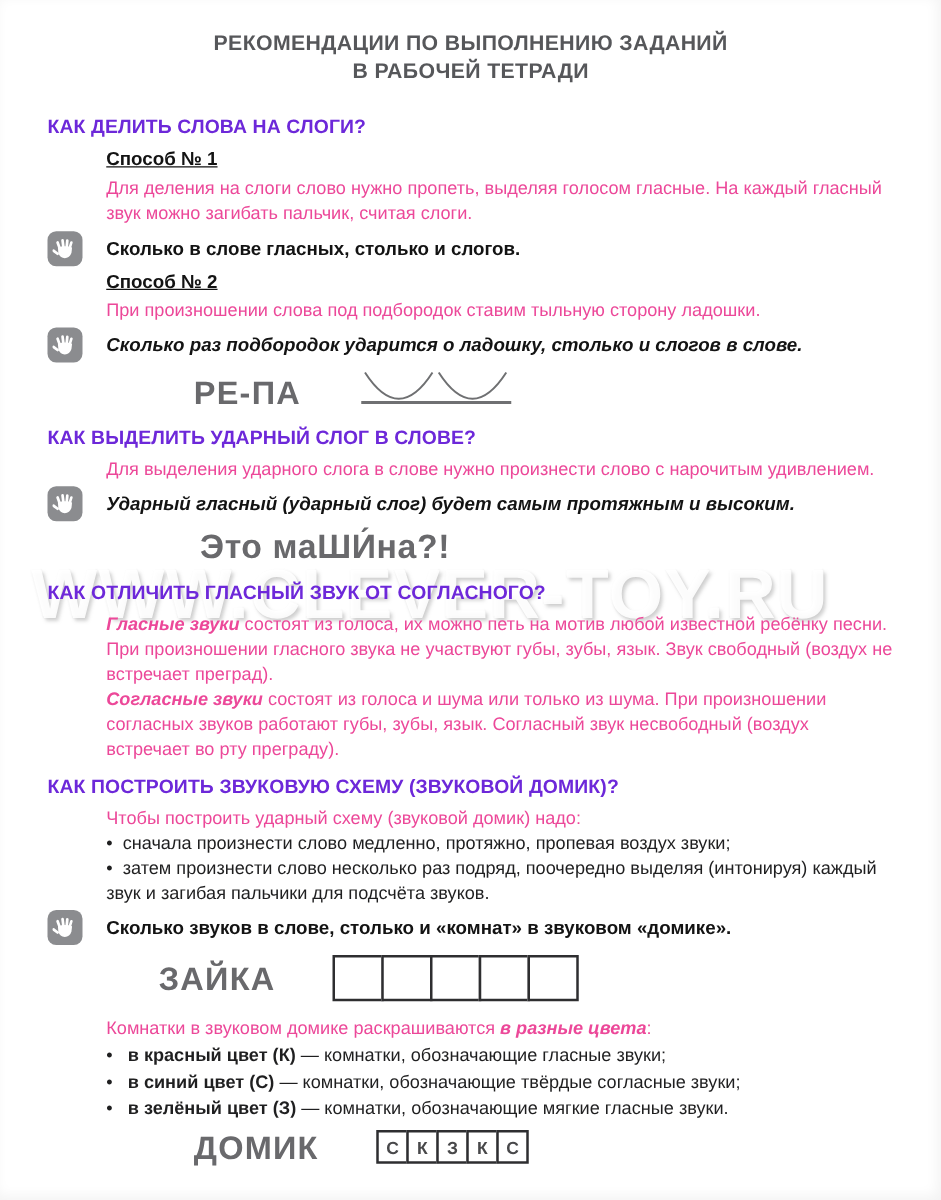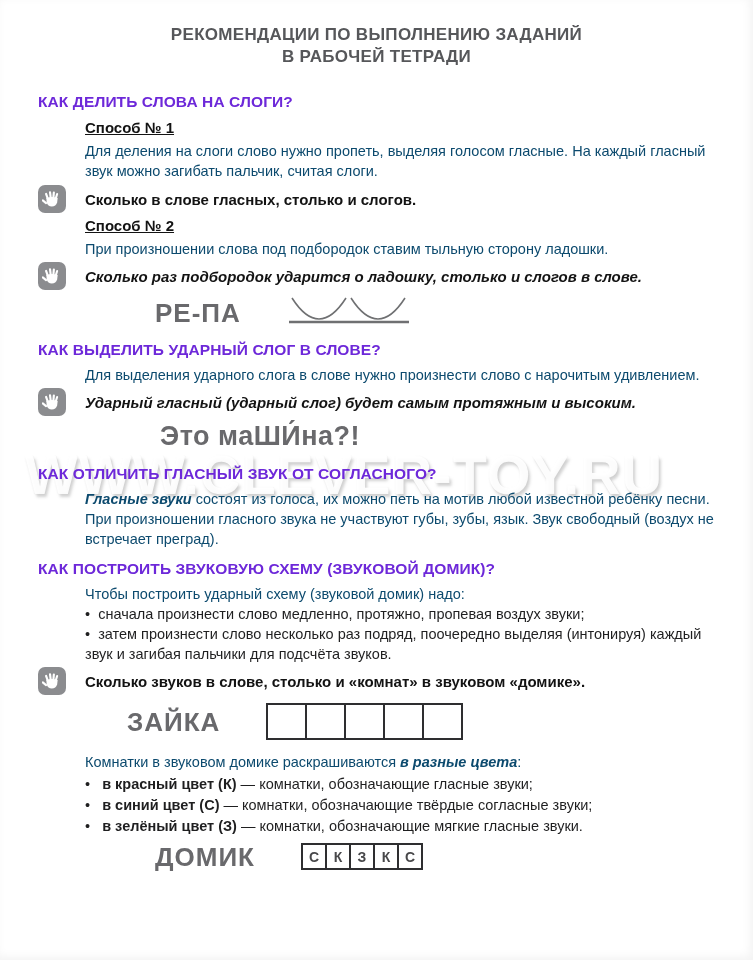--- a/index.html
+++ b/index.html
@@ -21,21 +21,21 @@
   }
   .sec-heading{
     font-weight:bold;font-size:15.5px;line-height:20px;color:#6d28d9;
     letter-spacing:.1px;
   }
   .sec-body{margin-left:47px;}
   .method-label{
     display:inline-block;font-weight:bold;font-size:15px;line-height:18px;
     text-decoration:underline;color:#131313;
   }
-  .para{font-size:14.5px;line-height:20px;color:#0c4a6e;}
+  .para{font-size:14.5px;line-height:20px;color:#ec4899;}
   .term-bi{font-weight:bold;font-style:italic;}
   .term-b{font-weight:bold;}
   .rule-row{
     display:flex;align-items:center;gap:19px;
     margin-left:-47px;height:28px;
   }
   .hand-icon{
     width:28px;height:28px;flex:0 0 28px;background:#8b8c8f;border-radius:7px;
     display:flex;align-items:center;justify-content:center;
   }
@@ -178,20 +178,23 @@
 
       <div class="big-example mt-mashina">Это маШИ́на?!</div>
     </div>
 
     <div class="sec-heading mt-h3">КАК ОТЛИЧИТЬ ГЛАСНЫЙ ЗВУК ОТ СОГЛАСНОГО?</div>
 
     <div class="sec-body">
       <div class="para mt-p1">
         <span class="term-bi">Гласные звуки</span><span> состоят из голоса, их можно петь на мотив любой известной ребёнку песни. При произношении гласного звука не участвуют губы, зубы, язык. Звук свободный (воздух не встречает преград).</span>
       </div>
+      <div class="para">
+        <span class="term-bi">Согласные звуки</span><span> состоят из голоса и шума или только из шума. При произношении согласных звуков работают губы, зубы, язык. Согласный звук несвободный (воздух встречает во рту преграду).</span>
+      </div>
     </div>
 
     <div class="sec-heading mt-h4">КАК ПОСТРОИТЬ ЗВУКОВУЮ СХЕМУ (ЗВУКОВОЙ ДОМИК)?</div>
 
     <div class="sec-body">
       <div class="para mt-intro">Чтобы построить ударный схему (звуковой домик) надо:</div>
       <div class="bullet">сначала произнести слово медленно, протяжно, пропевая воздух звуки;</div>
       <div class="bullet">затем произнести слово несколько раз подряд, поочередно выделяя (интонируя) каждый звук и загибая пальчики для подсчёта звуков.</div>
 
       <div class="rule-row mt-rule4">

